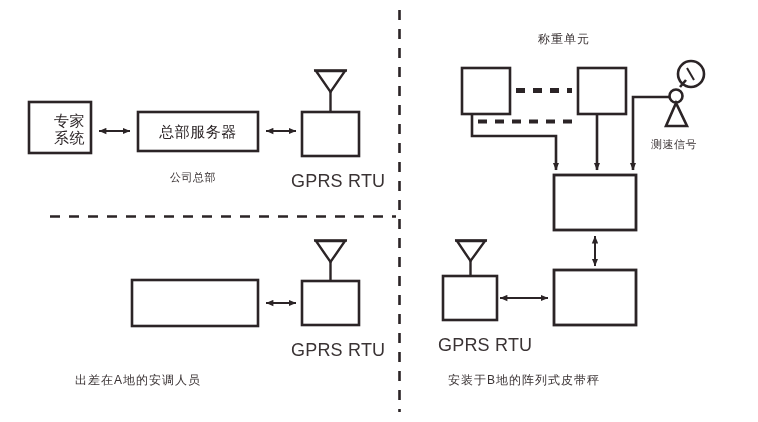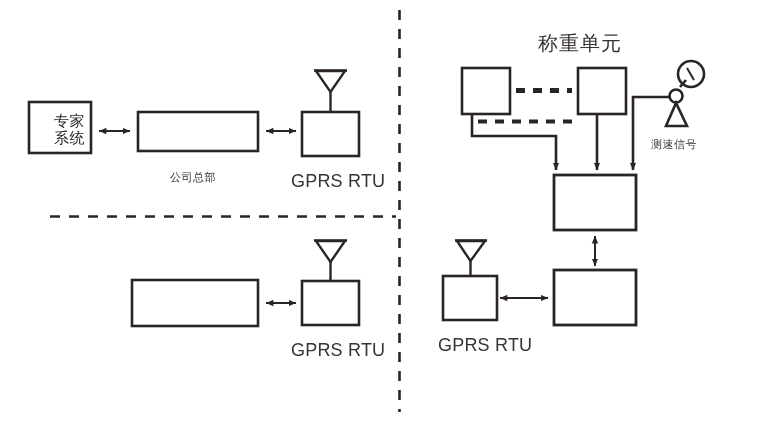--- a/index.html
+++ b/index.html
@@ -28,21 +28,21 @@
     color: #3a3334;
     font-family: "Liberation Sans", "DejaVu Sans", sans-serif;
     white-space: nowrap;
     line-height: 1;
   }
   .lbl-cn {
     font-size: 11px;
     letter-spacing: 0.5px;
   }
   .lbl-cn-big {
-    font-size: 20px;
+    font-size: 12px;
     letter-spacing: 1px;
   }
   .lbl-en {
     font-size: 18px;
     letter-spacing: 0.2px;
   }
   .boxtext {
     position: absolute;
     color: #2b2426;
     font-family: "Liberation Sans", "DejaVu Sans", sans-serif;
@@ -168,29 +168,32 @@
       <rect x="443" y="276" width="54" height="44" fill="#ffffff" stroke="#2b2426" stroke-width="2.6"></rect>
       <line x1="470.5" y1="276" x2="470.5" y2="250" stroke="#2b2426" stroke-width="2.4"></line>
       <path d="M457,241 L485,241 L470.5,261 z" fill="#ffffff" stroke="#2b2426" stroke-width="2.4" stroke-linejoin="miter"></path>
       <line x1="455" y1="240.5" x2="487" y2="240.5" stroke="#2b2426" stroke-width="2.6"></line>
     </g>
   </svg>
 
   <div class="boxtext" style="left:29px; top:112px; width:81px;">专家
 系统</div>
 
+  <div class="boxtext" style="left:138px; top:123px; width:120px;">总部服务器</div>
 
   <div class="lbl lbl-cn" style="left:170px; top:172px;">公司总部</div>
 
   <div class="lbl lbl-en" style="left:291px; top:172px;">GPRS RTU</div>
 
 
   <div class="lbl lbl-en" style="left:291px; top:341px;">GPRS RTU</div>
 
+  <div class="lbl lbl-cn-big" style="left:75px; top:374px;">出差在A地的安调人员</div>
 
   <div class="lbl lbl-cn-big" style="left:538px; top:33px;">称重单元</div>
 
   <div class="lbl lbl-cn" style="left:651px; top:139px;">测速信号</div>
 
   <div class="lbl lbl-en" style="left:438px; top:336px;">GPRS RTU</div>
 
+  <div class="lbl lbl-cn-big" style="left:448px; top:374px;">安装于B地的阵列式皮带秤</div>
 
 </div>
 
 </body></html>

